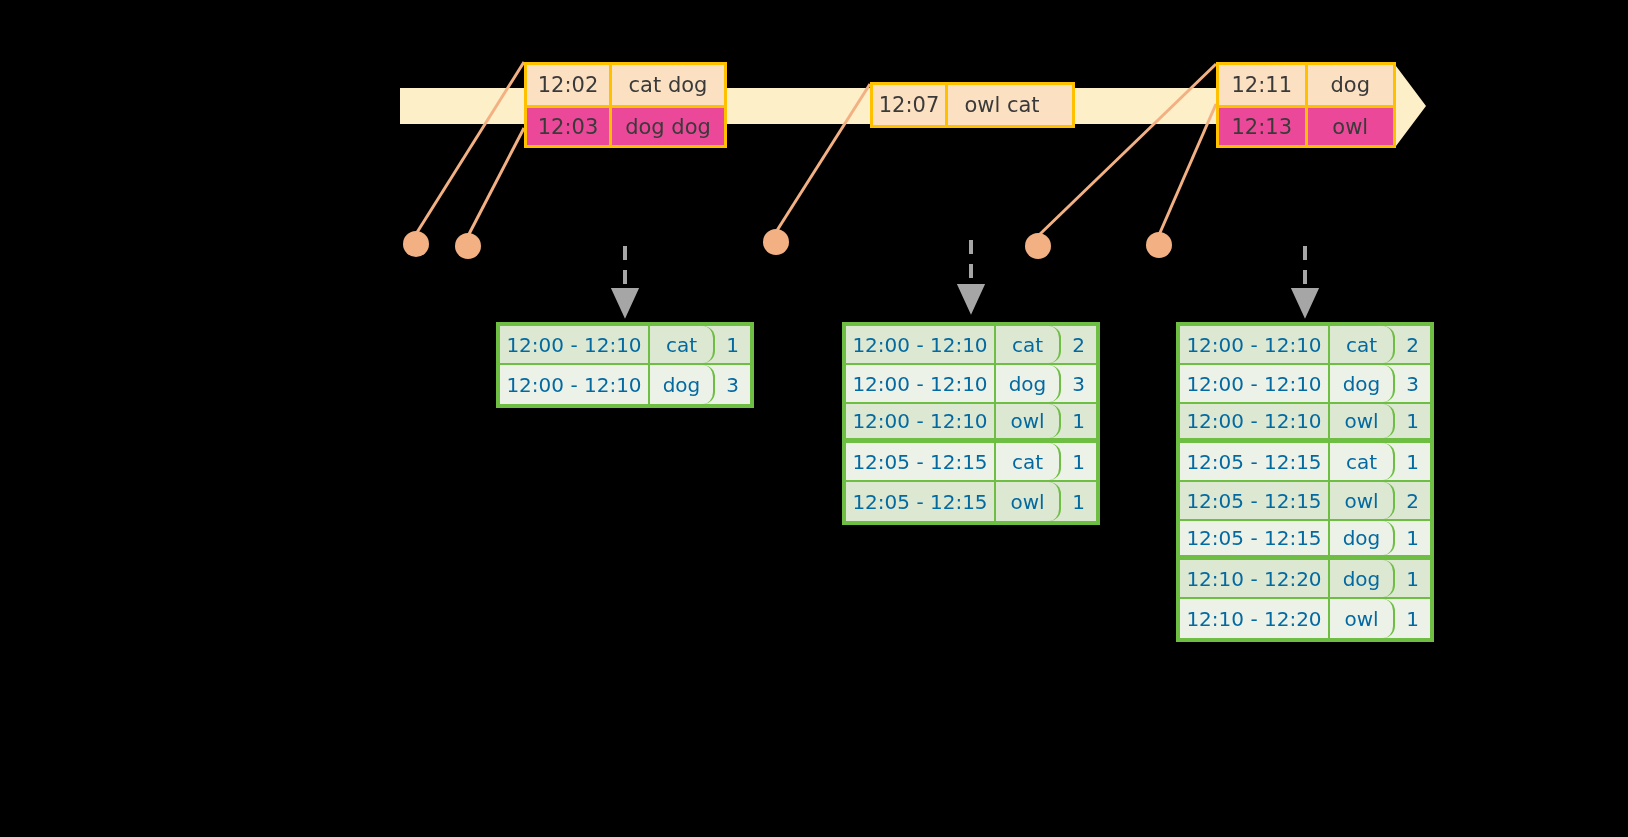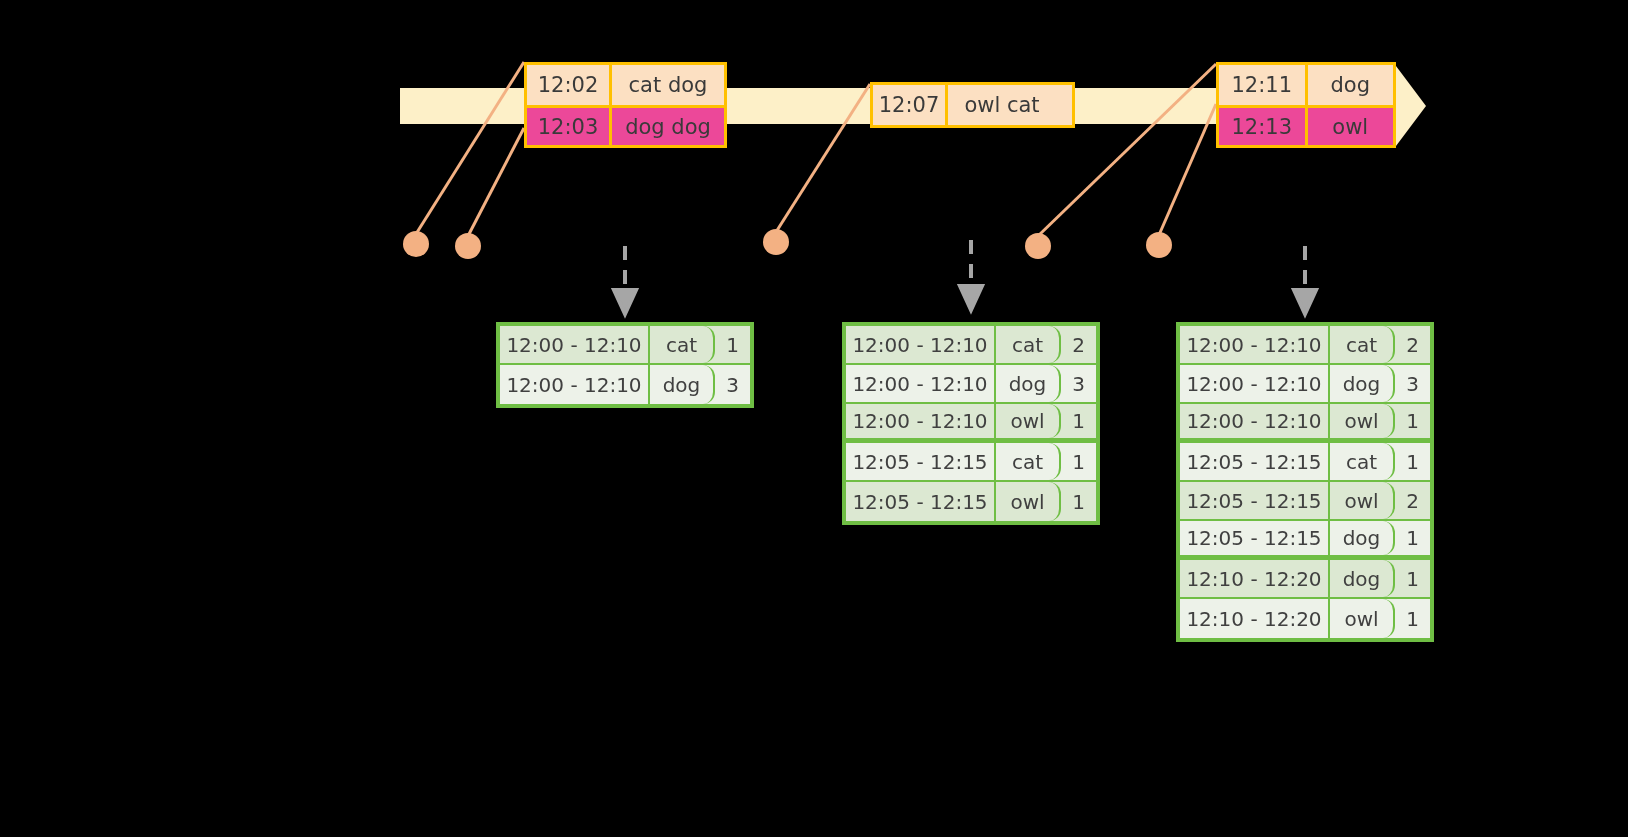--- a/index.html
+++ b/index.html
@@ -50,21 +50,21 @@
   
   .gtable{position:absolute;border:4px solid #6FBE44;box-sizing:border-box;
           background:#6FBE44;}
   .grow{display:flex;height:39px;box-sizing:border-box;
         border-bottom:2px solid #6FBE44;}
   .grow:last-child{border-bottom:none;}
   .grow.group-end{border-bottom:5px solid #6FBE44;}
   .grow.sh-a{background:#DCE8D2;}
   .grow.sh-b{background:#EDF2E9;}
   .gc{display:flex;align-items:center;justify-content:center;
-      box-sizing:border-box;font-size:20px;color:#404040;
+      box-sizing:border-box;font-size:20px;color:#0369a1;
       border-right:2px solid #6FBE44;}
   .gc:last-child{border-right:none;}
   .gc-window{flex:0 0 auto;}
   .gc-word{flex:0 0 auto;border-radius:12px;}
   .gc-count{flex:0 0 auto;}
 
   #gtable-1{left:492px;top:322px;width:258px;}
   #gtable-1 .gc-window{width:150px;}
   #gtable-1 .gc-word{width:65px;}
   #gtable-1 .gc-count{width:35px;}

